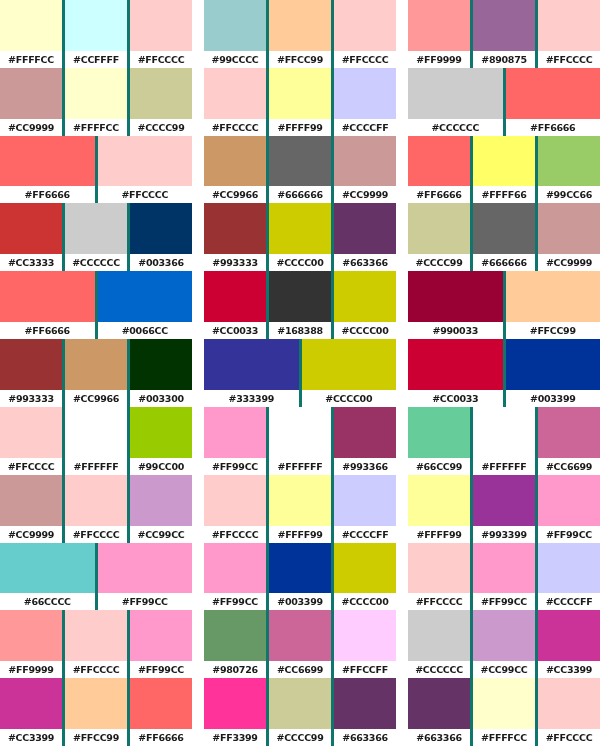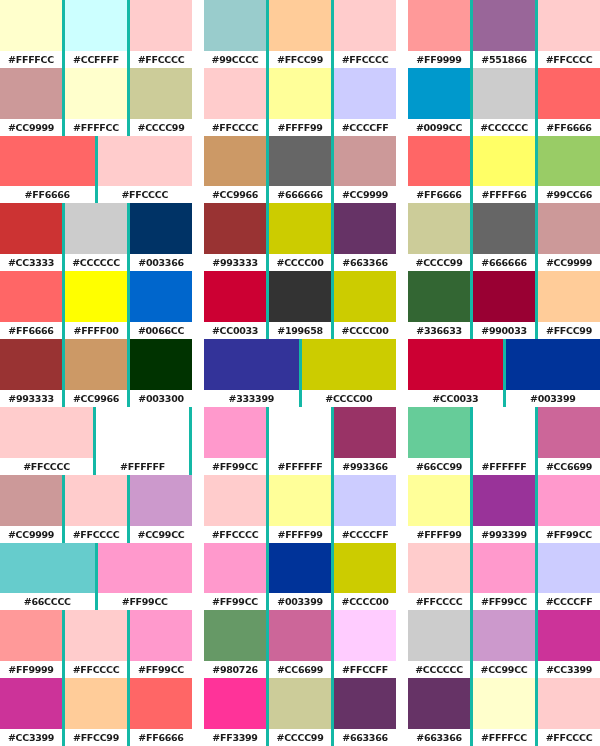--- a/index.html
+++ b/index.html
@@ -12,21 +12,21 @@
     width: 600px;
     height: 746px;
     overflow: hidden;
     font-family: "DejaVu Sans", sans-serif;
   }
   #palette-root {
     width: 600px;
     height: 746px;
     display: flex;
     flex-direction: row;
-    background: #14b8a6;
+    background: #0f766e;
     box-sizing: border-box;
   }
   .swatch-group {
     display: flex;
     flex-direction: column;
     width: 192px;
     flex: 0 0 192px;
   }
   .group-gutter {
     flex: 0 0 12px;
@@ -127,24 +127,20 @@
         <div class="swatch-cell last-in-group">
           <div class="swatch-chip" style="background: rgb(0, 51, 102);"></div>
           <div class="swatch-label">#003366</div>
         </div>
       </div>
       <div class="swatch-row">
         <div class="swatch-cell">
           <div class="swatch-chip" style="background: rgb(255, 102, 102);"></div>
           <div class="swatch-label">#FF6666</div>
         </div>
-        <div class="swatch-cell">
-          <div class="swatch-chip" style="background: rgb(255, 255, 0);"></div>
-          <div class="swatch-label">#FFFF00</div>
-        </div>
         <div class="swatch-cell last-in-group">
           <div class="swatch-chip" style="background: rgb(0, 102, 204);"></div>
           <div class="swatch-label">#0066CC</div>
         </div>
       </div>
       <div class="swatch-row">
         <div class="swatch-cell">
           <div class="swatch-chip" style="background: rgb(153, 51, 51);"></div>
           <div class="swatch-label">#993333</div>
         </div>
@@ -158,20 +154,24 @@
         </div>
       </div>
       <div class="swatch-row">
         <div class="swatch-cell">
           <div class="swatch-chip" style="background: rgb(255, 204, 204);"></div>
           <div class="swatch-label">#FFCCCC</div>
         </div>
         <div class="swatch-cell">
           <div class="swatch-chip" style="background: rgb(255, 255, 255);"></div>
           <div class="swatch-label">#FFFFFF</div>
+        </div>
+        <div class="swatch-cell last-in-group">
+          <div class="swatch-chip" style="background: rgb(153, 204, 0);"></div>
+          <div class="swatch-label">#99CC00</div>
         </div>
       </div>
       <div class="swatch-row">
         <div class="swatch-cell">
           <div class="swatch-chip" style="background: rgb(204, 153, 153);"></div>
           <div class="swatch-label">#CC9999</div>
         </div>
         <div class="swatch-cell">
           <div class="swatch-chip" style="background: rgb(255, 204, 204);"></div>
           <div class="swatch-label">#FFCCCC</div>
@@ -278,21 +278,21 @@
           <div class="swatch-label">#663366</div>
         </div>
       </div>
       <div class="swatch-row">
         <div class="swatch-cell">
           <div class="swatch-chip" style="background: rgb(204, 0, 51);"></div>
           <div class="swatch-label">#CC0033</div>
         </div>
         <div class="swatch-cell">
           <div class="swatch-chip" style="background: rgb(51, 51, 51);"></div>
-          <div class="swatch-label">#199658</div>
+          <div class="swatch-label">#168388</div>
         </div>
         <div class="swatch-cell last-in-group">
           <div class="swatch-chip" style="background: rgb(204, 204, 0);"></div>
           <div class="swatch-label">#CCCC00</div>
         </div>
       </div>
       <div class="swatch-row">
         <div class="swatch-cell">
           <div class="swatch-chip" style="background: rgb(51, 51, 153);"></div>
           <div class="swatch-label">#333399</div>
@@ -375,32 +375,28 @@
     </div>
     <div class="group-gutter"></div>
     <div class="swatch-group">
       <div class="swatch-row">
         <div class="swatch-cell">
           <div class="swatch-chip" style="background: rgb(255, 153, 153);"></div>
           <div class="swatch-label">#FF9999</div>
         </div>
         <div class="swatch-cell">
           <div class="swatch-chip" style="background: rgb(153, 102, 153);"></div>
-          <div class="swatch-label">#551866</div>
-        </div>
-        <div class="swatch-cell last-in-group">
-          <div class="swatch-chip" style="background: rgb(255, 204, 204);"></div>
-          <div class="swatch-label">#FFCCCC</div>
-        </div>
-      </div>
-      <div class="swatch-row">
-        <div class="swatch-cell">
-          <div class="swatch-chip" style="background: rgb(0, 153, 204);"></div>
-          <div class="swatch-label">#0099CC</div>
-        </div>
+          <div class="swatch-label">#890875</div>
+        </div>
+        <div class="swatch-cell last-in-group">
+          <div class="swatch-chip" style="background: rgb(255, 204, 204);"></div>
+          <div class="swatch-label">#FFCCCC</div>
+        </div>
+      </div>
+      <div class="swatch-row">
         <div class="swatch-cell">
           <div class="swatch-chip" style="background: rgb(204, 204, 204);"></div>
           <div class="swatch-label">#CCCCCC</div>
         </div>
         <div class="swatch-cell last-in-group">
           <div class="swatch-chip" style="background: rgb(255, 102, 102);"></div>
           <div class="swatch-label">#FF6666</div>
         </div>
       </div>
       <div class="swatch-row">
@@ -425,24 +421,20 @@
         <div class="swatch-cell">
           <div class="swatch-chip" style="background: rgb(102, 102, 102);"></div>
           <div class="swatch-label">#666666</div>
         </div>
         <div class="swatch-cell last-in-group">
           <div class="swatch-chip" style="background: rgb(204, 153, 153);"></div>
           <div class="swatch-label">#CC9999</div>
         </div>
       </div>
       <div class="swatch-row">
-        <div class="swatch-cell">
-          <div class="swatch-chip" style="background: rgb(51, 102, 51);"></div>
-          <div class="swatch-label">#336633</div>
-        </div>
         <div class="swatch-cell">
           <div class="swatch-chip" style="background: rgb(153, 0, 51);"></div>
           <div class="swatch-label">#990033</div>
         </div>
         <div class="swatch-cell last-in-group">
           <div class="swatch-chip" style="background: rgb(255, 204, 153);"></div>
           <div class="swatch-label">#FFCC99</div>
         </div>
       </div>
       <div class="swatch-row">

